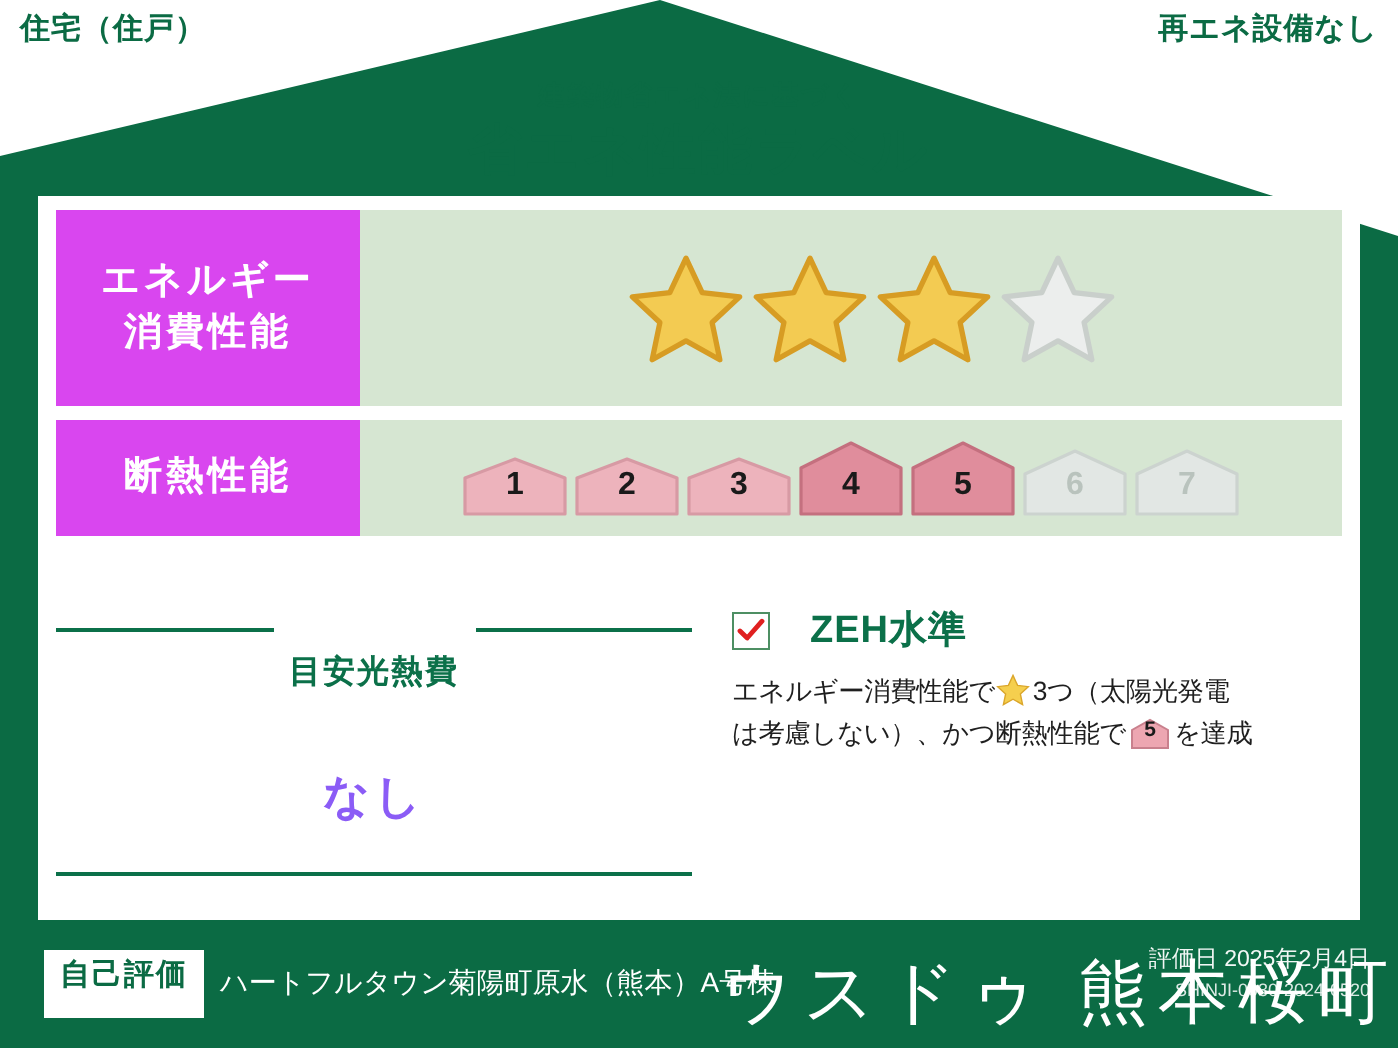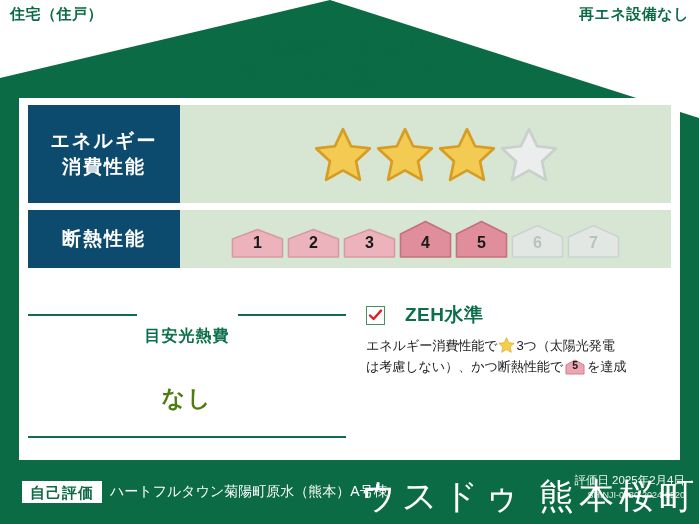--- a/index.html
+++ b/index.html
@@ -77,21 +77,21 @@
     position:absolute;
     left:9px;
     display:flex;
     align-items:stretch;
   }
   #row-energy { top:7px; width:643px; height:98px; }
   #row-insul  { top:112px; width:643px; height:58px; }
 
   .row-label {
     width:152px;
-    background:#0c4a6e;
+    background:#d946ef;
     color:#ffffff;
     font-weight:bold;
     font-size:19px;
     letter-spacing:2px;
     display:flex;
     flex-direction:column;
     align-items:center;
     justify-content:center;
     line-height:1.35;
     flex:none;
@@ -147,21 +147,21 @@
   }
   .cost-head .cost-title {
     font-size:16px; font-weight:bold; color:#0b7049; letter-spacing:1px;
     white-space:nowrap;
     margin-top:44px;
   }
   .cost-value {
     margin-top:36px;
     text-align:center;
     font-size:23px;
-    color:#4d7c0f;
+    color:#8b5cf6;
     font-weight:bold;
     letter-spacing:2px;
   }
   .bottom-rule {
     position:absolute;
     left:0; bottom:14px; width:100%;
     height:2px; background:#0b7049;
   }
 
   
@@ -202,21 +202,21 @@
     z-index:5;
     color:#ffffff;
     display:flex;
     align-items:center;
     padding-left:22px;
     overflow:hidden;
   }
   .self-badge {
     background:#ffffff; color:#0b6b44;
     font-weight:bold; font-size:15px;
-    padding:3px 8px 0 8px;
+    padding:3px 8px 12px 8px;
     letter-spacing:1px;
     white-space:nowrap;
     flex:none;
   }
   .prop-name {
     margin-left:8px;
     font-size:14px;
     letter-spacing:0px;
     white-space:nowrap;
   }

